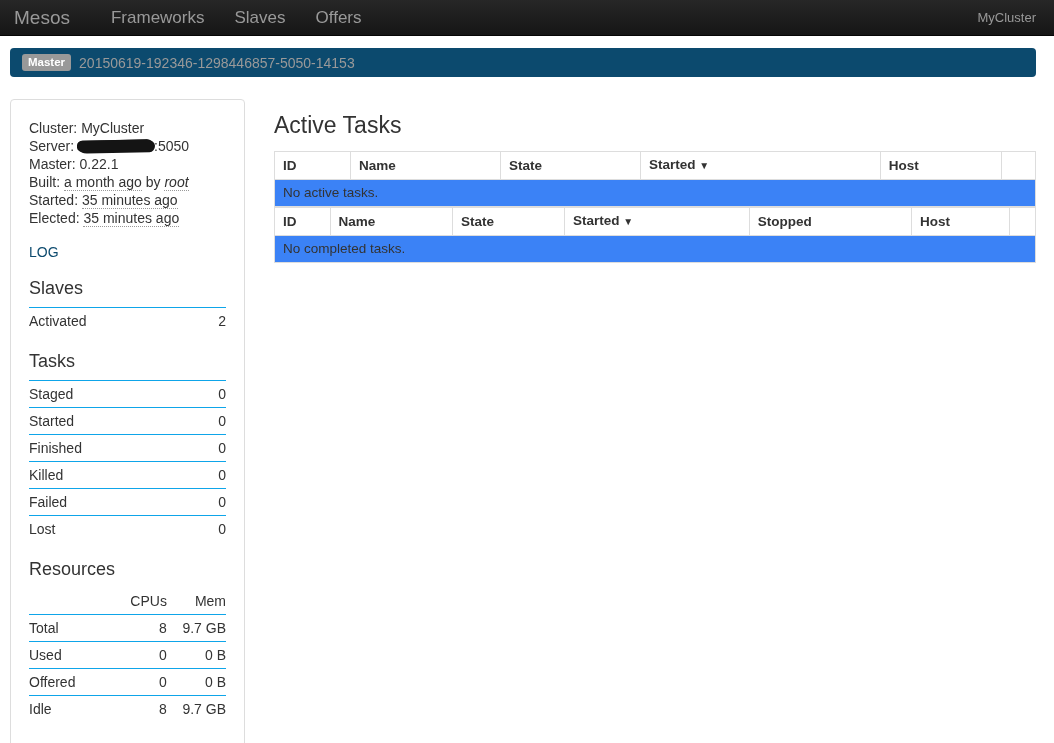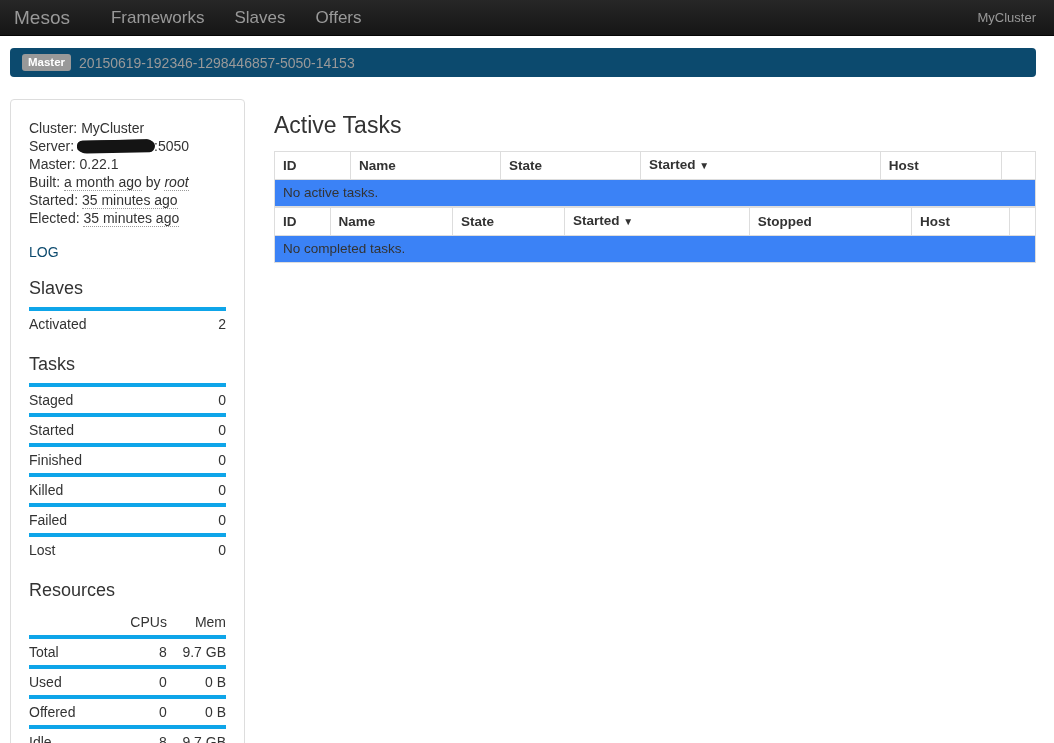--- a/index.html
+++ b/index.html
@@ -35,21 +35,21 @@
   .italic { font-style:italic; }
   .redacted { display:inline-block; width:76px; height:12px; background:#141414;
               border-radius:6px 9px 7px 10px / 6px 7px 8px 6px;
               vertical-align:-1px; transform:rotate(-1.2deg);
               box-shadow:1px 1px 0 #141414, -1px 0 0 #141414; }
   .log-link { display:inline-block; margin-top:17px; color:#0c4a6e;
               font-size:14px; text-decoration:none; }
   .side-heading { font-size:18px; font-weight:400; color:#333;
                   margin:16px 0 8px 0; line-height:22px; }
   .side-table { width:100%; border-collapse:collapse; font-size:14px; }
-  .side-table th, .side-table td { padding:4px 0; border-top:4px solid #0ea5e9;
+  .side-table th, .side-table td { padding:4px 0; border-top:1px solid #0ea5e9;
                   text-align:left; font-weight:normal; line-height:18px; }
   .side-table thead th { border-top:none;margin-top:44px; }
   .side-table .num { text-align:right; }
   .res-label { width:40%; } .res-col { width:30%; }
 
   
   .page-heading { font-size:23px; font-weight:400; color:#333; line-height:27px;
                   margin:13px 0 12px 0; }
   .page-heading.second { margin-top:34px; }
   .data-table { width:100%; border-collapse:collapse; table-layout:fixed;

